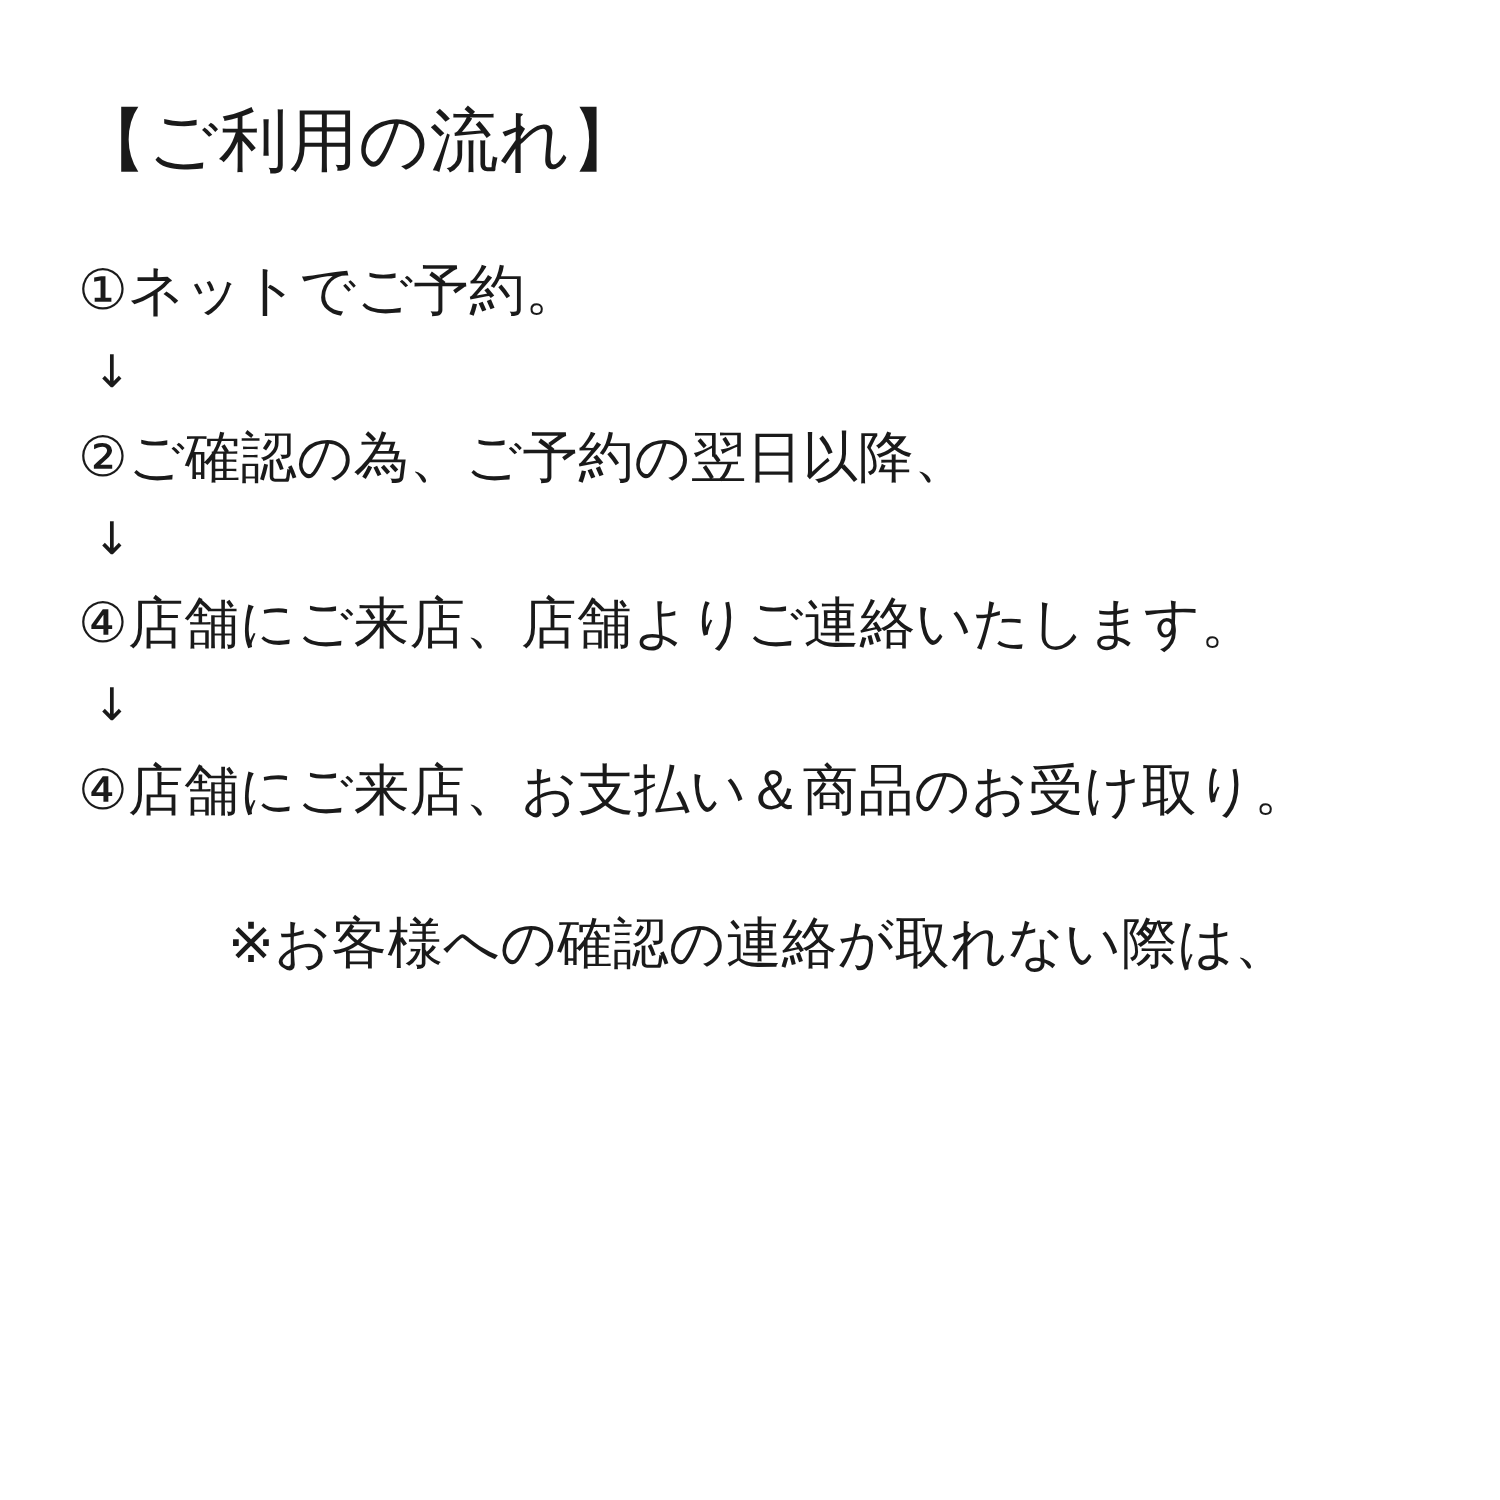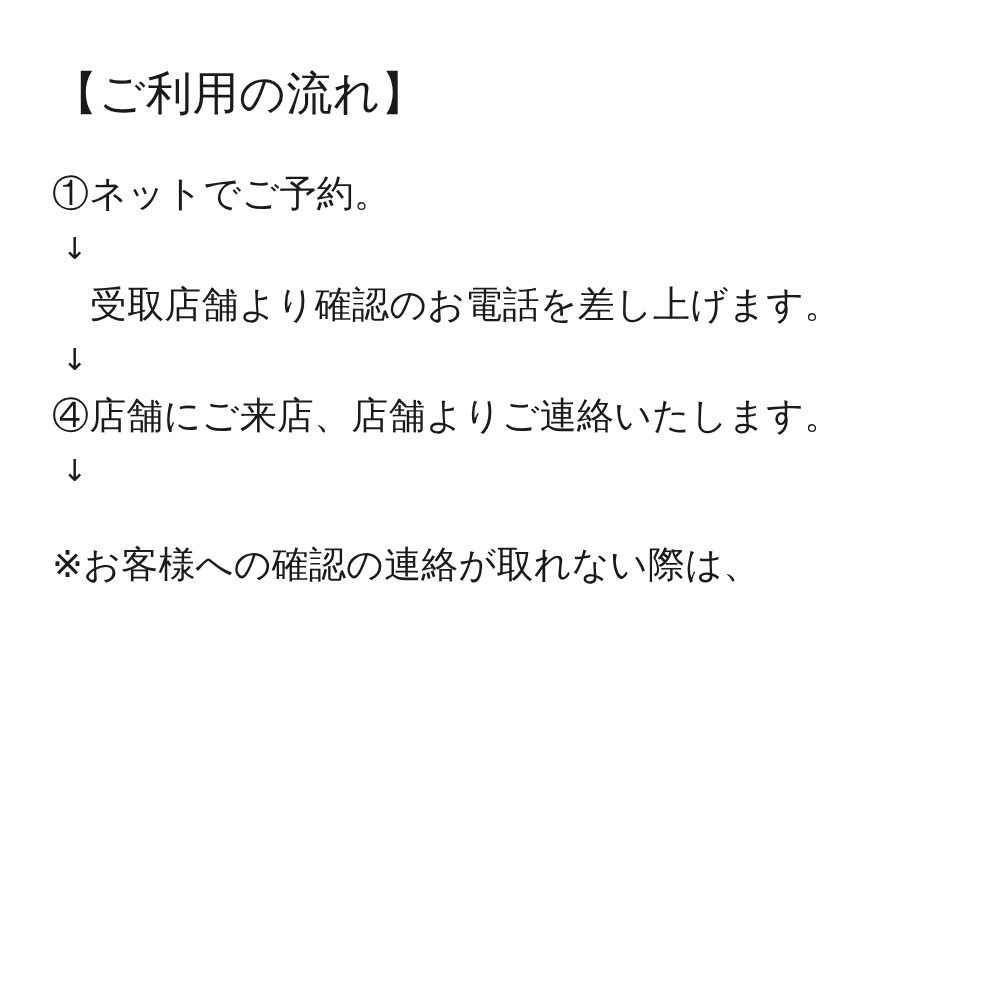--- a/index.html
+++ b/index.html
@@ -35,69 +35,72 @@
     list-style: none;
   }
   .step {
     margin: 0 0 6px 0;
   }
   .step-line {
     font-size: 37px;
     line-height: 1.46;
     letter-spacing: 0.005em;
     white-space: nowrap;
-    font-family: Liberation Serif, serif;
   }
   .step-line.indent {
     padding-left: 38px;
   }
   .arrow {
     font-size: 30px;
     line-height: 1.3;
     padding-left: 10px;
     margin: 8px 0 10px 0;
     color: #1a1a1a;
   }
   .note {
     margin-top: 48px;
   }
   .note-line {
     font-size: 37px;
     line-height: 1.46;
     letter-spacing: 0.005em;
     white-space: nowrap;
+    text-align: center;
   }
   .note-line.indent {
     padding-left: 38px;
   }
 </style>
 </head>
 <body>
 
 <div class="page">
 
   <h1 class="doc-title">【ご利用の流れ】</h1>
 
   <div class="steps">
 
     <div class="step">
       <div class="step-line">①ネットでご予約。</div>
     </div>
     <div class="arrow">↓</div>
 
     <div class="step">
-      <div class="step-line indent">受取店舗より確認のお電話を差し上げます。</div>
+      <div class="step-line">②ご確認の為、ご予約の翌日以降、</div>
     </div>
     <div class="arrow">↓</div>
 
     <div class="step">
       <div class="step-line">④店舗にご来店、店舗よりご連絡いたします。</div>
     </div>
     <div class="arrow">↓</div>
 
+    <div class="step">
+      <div class="step-line">④店舗にご来店、お支払い＆商品のお受け取り。</div>
+    </div>
 
   </div>
 
   <div class="note">
     <div class="note-line">※お客様への確認の連絡が取れない際は、</div>
   </div>
 
 </div>
 
 </body></html>

